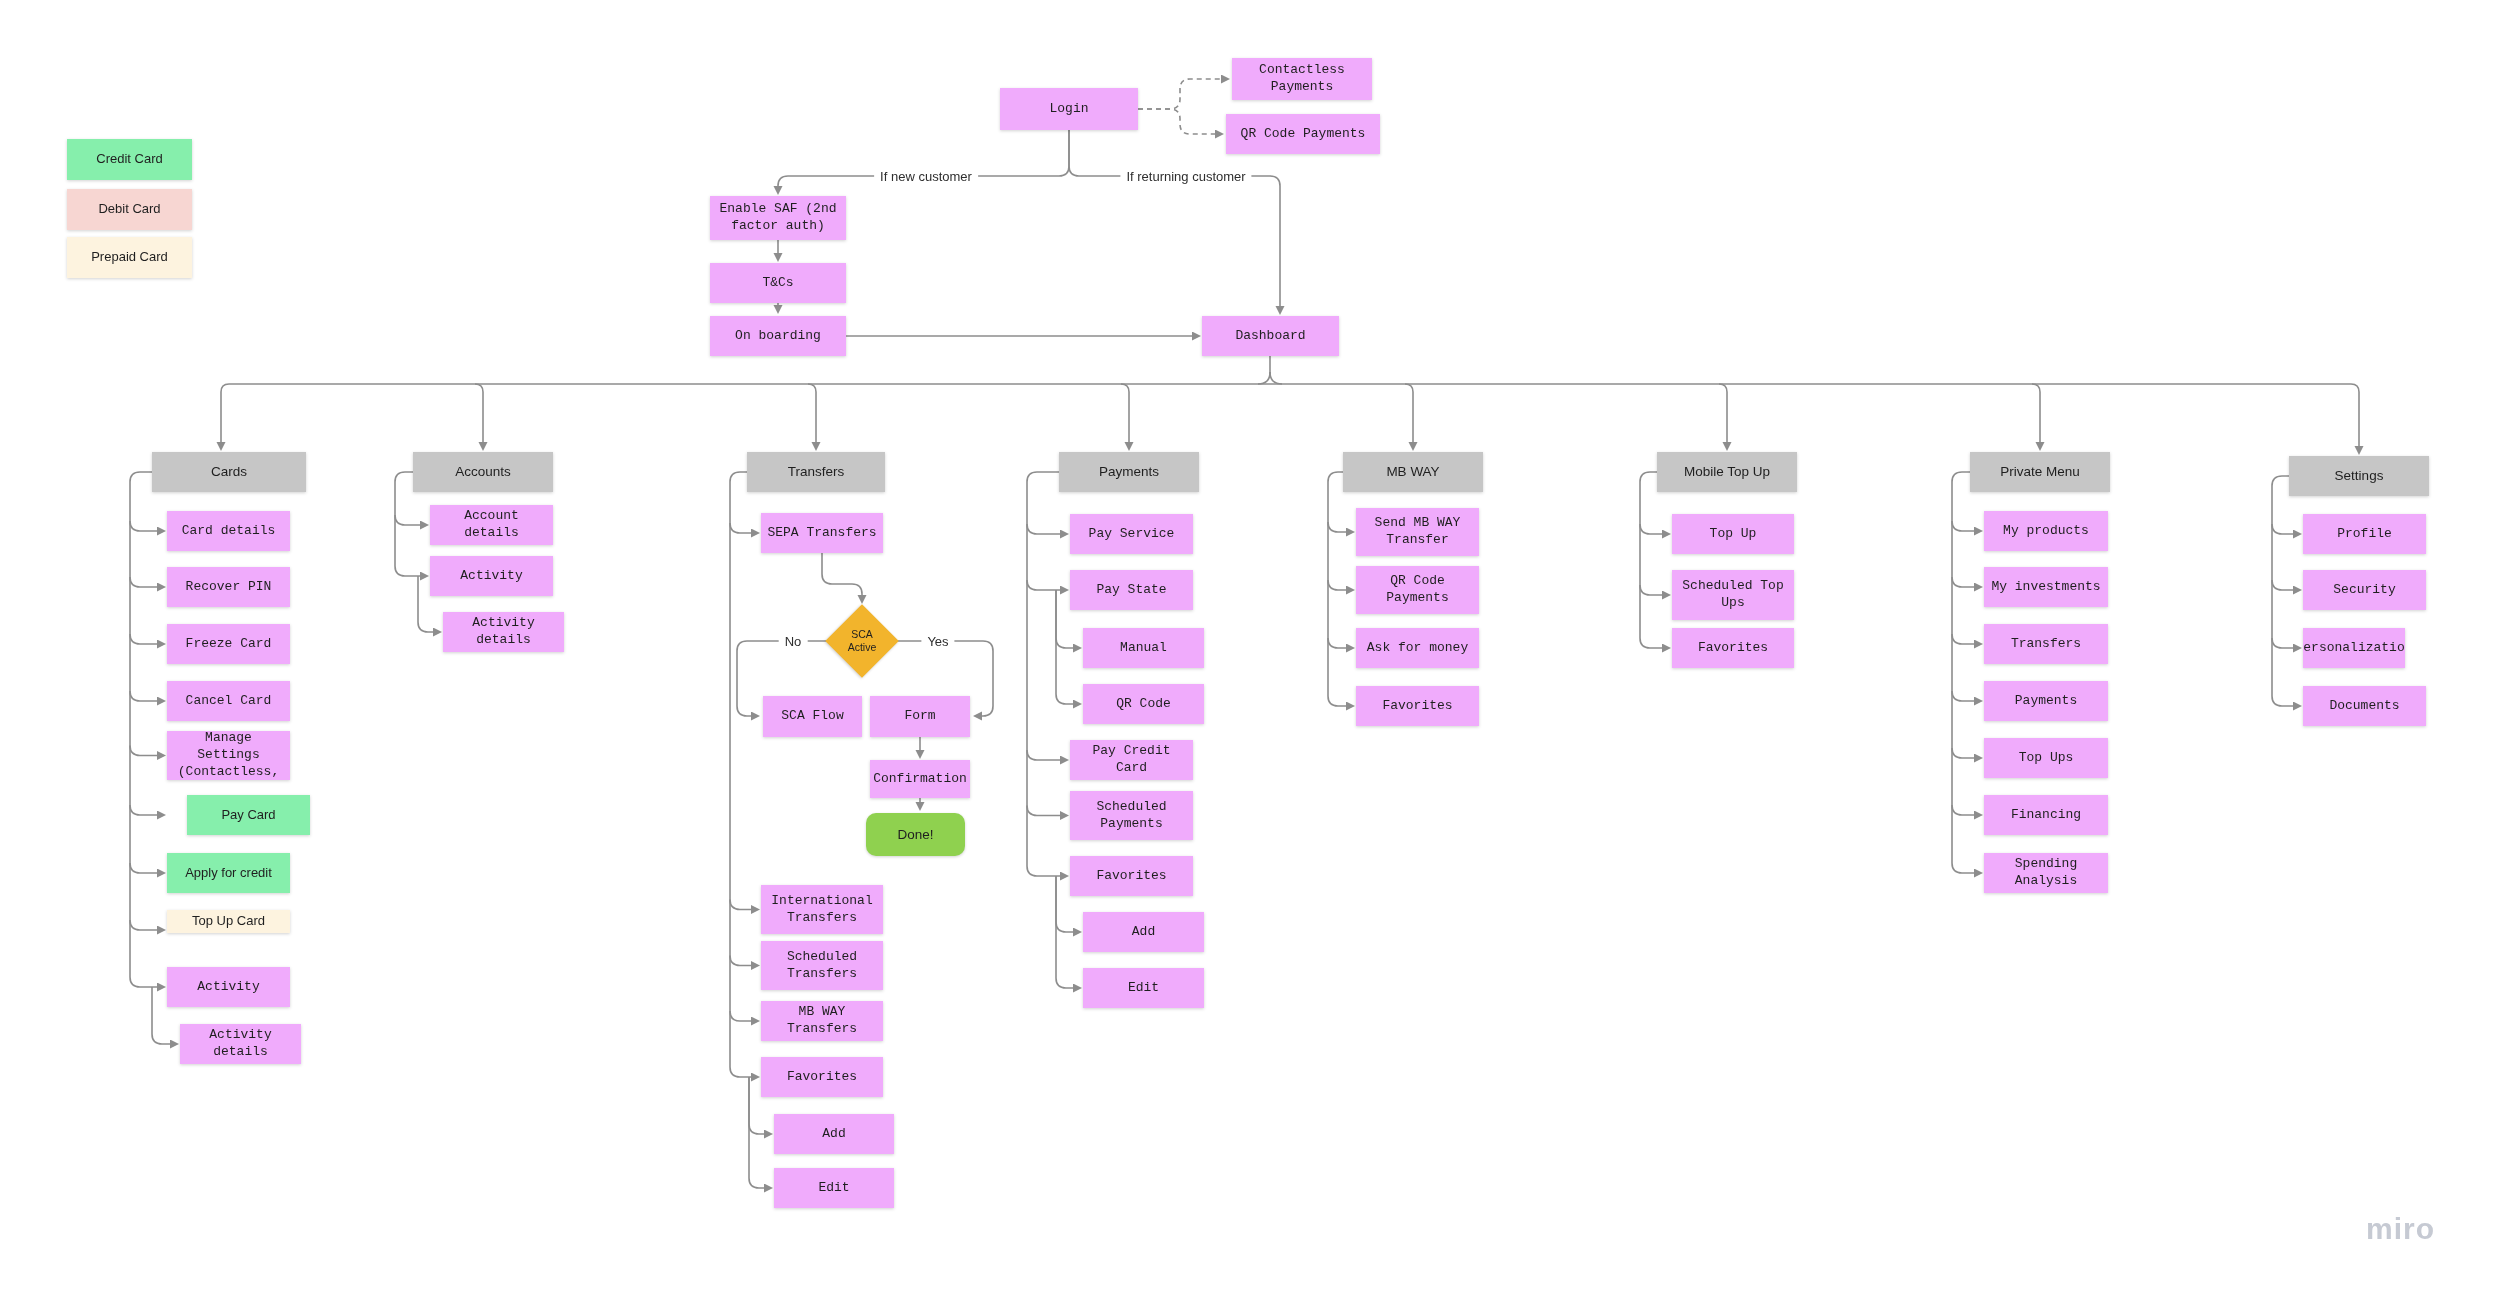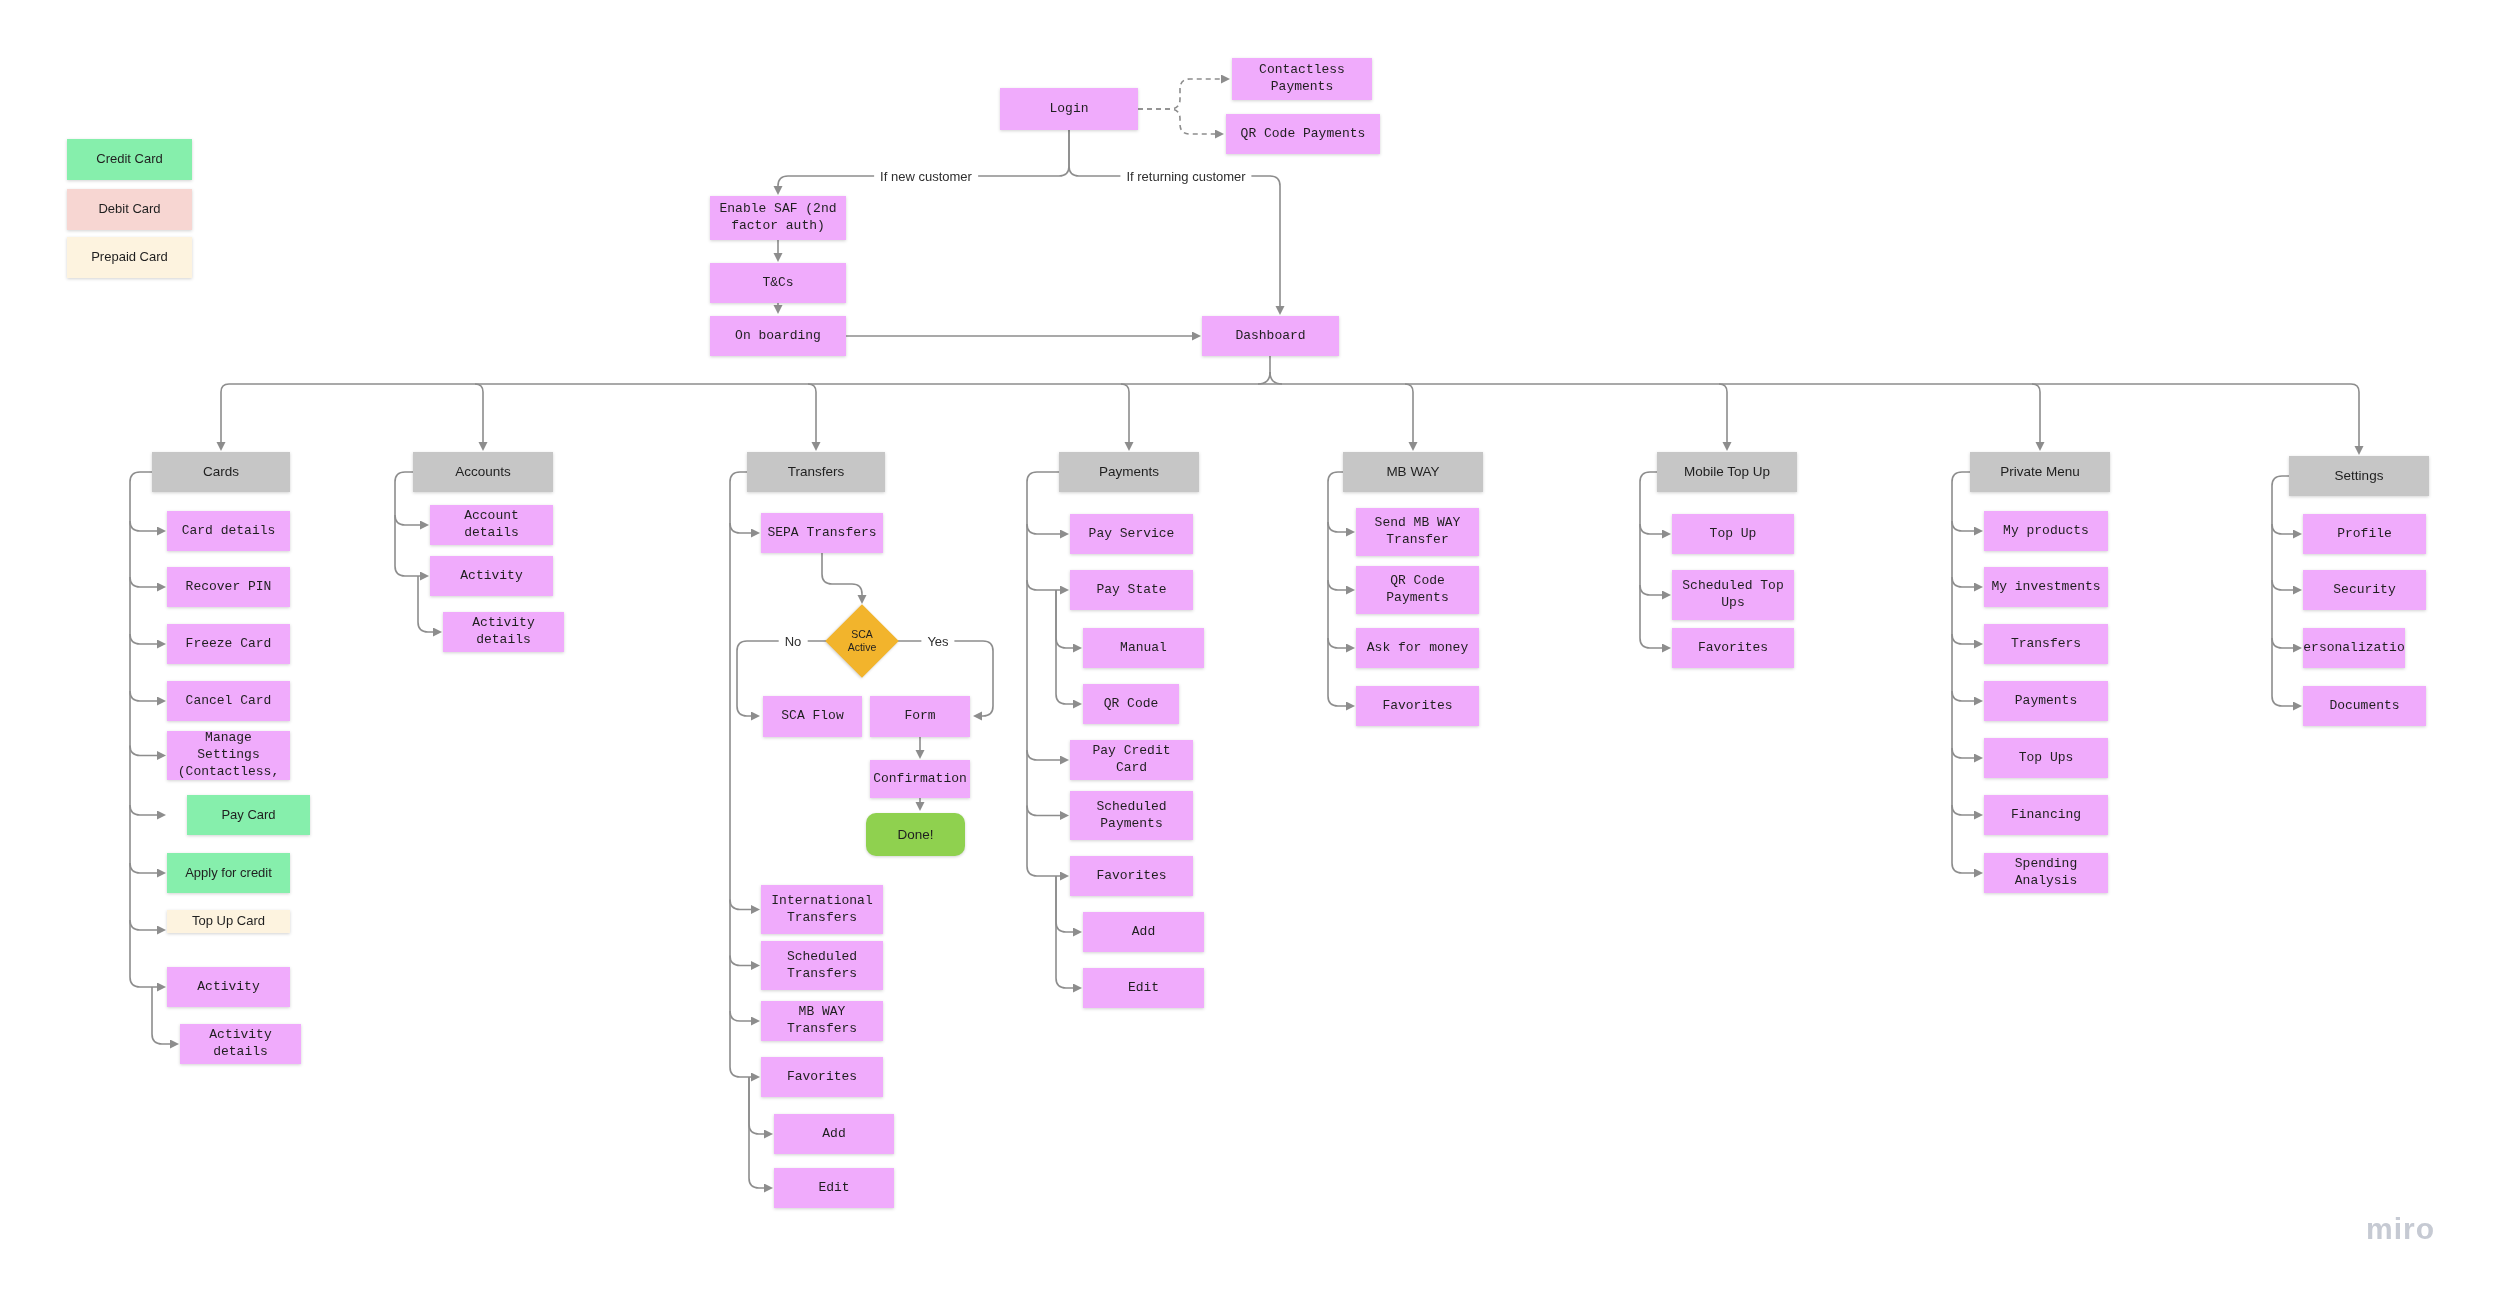--- a/index.html
+++ b/index.html
@@ -125,21 +125,21 @@
       <div class="node box" style="left: 1232px; top: 58px; width: 140px; height: 42px;">Contactless Payments</div>
       <div class="node box" style="left: 1226px; top: 114px; width: 154px; height: 40px;">QR Code Payments</div>
       <div class="node box" style="left: 710px; top: 196px; width: 136px; height: 44px;">Enable SAF (2nd factor auth)</div>
       <div class="node box" style="left: 710px; top: 263px; width: 136px; height: 40px;">T&amp;Cs</div>
       <div class="node box" style="left: 710px; top: 316px; width: 136px; height: 40px;">On boarding</div>
       <div class="node box" style="left: 1202px; top: 316px; width: 137px; height: 40px;">Dashboard</div>
       <div class="node box" style="left: 763px; top: 696px; width: 99px; height: 41px;">SCA Flow</div>
       <div class="node box" style="left: 870px; top: 696px; width: 100px; height: 41px;">Form</div>
       <div class="node box" style="left: 870px; top: 760px; width: 100px; height: 38px;">Confirmation</div>
       <div class="node done" style="left: 866px; top: 813px; width: 99px; height: 43px;">Done!</div>
-      <div class="node header" style="left: 152px; top: 452px; width: 138px; height: 40px;">Cards</div>
+      <div class="node header" style="left: 152px; top: 452px; width: 154px; height: 40px;">Cards</div>
       <div class="node box" style="left: 167px; top: 511px; width: 123px; height: 40px;">Card details</div>
       <div class="node box" style="left: 167px; top: 567px; width: 123px; height: 40px;">Recover PIN</div>
       <div class="node box" style="left: 167px; top: 624px; width: 123px; height: 40px;">Freeze Card</div>
       <div class="node box" style="left: 167px; top: 681px; width: 123px; height: 40px;">Cancel Card</div>
       <div class="node box" style="left: 167px; top: 731px; width: 123px; height: 49px;">Manage Settings (Contactless,</div>
       <div class="node credit" style="left: 167px; top: 795px; width: 123px; height: 40px; margin-left: 20px;">Pay Card</div>
       <div class="node credit" style="left: 167px; top: 853px; width: 123px; height: 40px;">Apply for credit</div>
       <div class="node prepaid" style="left: 167px; top: 910px; width: 123px; height: 23px;">Top Up Card</div>
       <div class="node box" style="left: 167px; top: 967px; width: 123px; height: 40px;">Activity</div>
       <div class="node box" style="left: 180px; top: 1024px; width: 121px; height: 40px;">Activity details</div>
@@ -152,21 +152,21 @@
       <div class="node box" style="left: 761px; top: 885px; width: 122px; height: 49px;">International Transfers</div>
       <div class="node box" style="left: 761px; top: 941px; width: 122px; height: 49px;">Scheduled Transfers</div>
       <div class="node box" style="left: 761px; top: 1001px; width: 122px; height: 40px;">MB WAY Transfers</div>
       <div class="node box" style="left: 761px; top: 1057px; width: 122px; height: 40px;">Favorites</div>
       <div class="node box" style="left: 774px; top: 1114px; width: 120px; height: 40px;">Add</div>
       <div class="node box" style="left: 774px; top: 1168px; width: 120px; height: 40px;">Edit</div>
       <div class="node header" style="left: 1059px; top: 452px; width: 140px; height: 40px;">Payments</div>
       <div class="node box" style="left: 1070px; top: 514px; width: 123px; height: 40px;">Pay Service</div>
       <div class="node box" style="left: 1070px; top: 570px; width: 123px; height: 40px;">Pay State</div>
       <div class="node box" style="left: 1083px; top: 628px; width: 121px; height: 40px;">Manual</div>
-      <div class="node box" style="left: 1083px; top: 684px; width: 96px; height: 40px;">QR Code</div>
+      <div class="node box" style="left: 1083px; top: 684px; width: 121px; height: 40px;">QR Code</div>
       <div class="node box" style="left: 1070px; top: 740px; width: 123px; height: 40px;">Pay Credit Card</div>
       <div class="node box" style="left: 1070px; top: 791px; width: 123px; height: 49px;">Scheduled Payments</div>
       <div class="node box" style="left: 1070px; top: 856px; width: 123px; height: 40px;">Favorites</div>
       <div class="node box" style="left: 1083px; top: 912px; width: 121px; height: 40px;">Add</div>
       <div class="node box" style="left: 1083px; top: 968px; width: 121px; height: 40px;">Edit</div>
       <div class="node header" style="left: 1343px; top: 452px; width: 140px; height: 40px;">MB WAY</div>
       <div class="node box" style="left: 1356px; top: 508px; width: 123px; height: 48px;">Send MB WAY Transfer</div>
       <div class="node box" style="left: 1356px; top: 566px; width: 123px; height: 48px;">QR Code Payments</div>
       <div class="node box" style="left: 1356px; top: 628px; width: 123px; height: 40px;">Ask for money</div>
       <div class="node box" style="left: 1356px; top: 686px; width: 123px; height: 40px;">Favorites</div>

